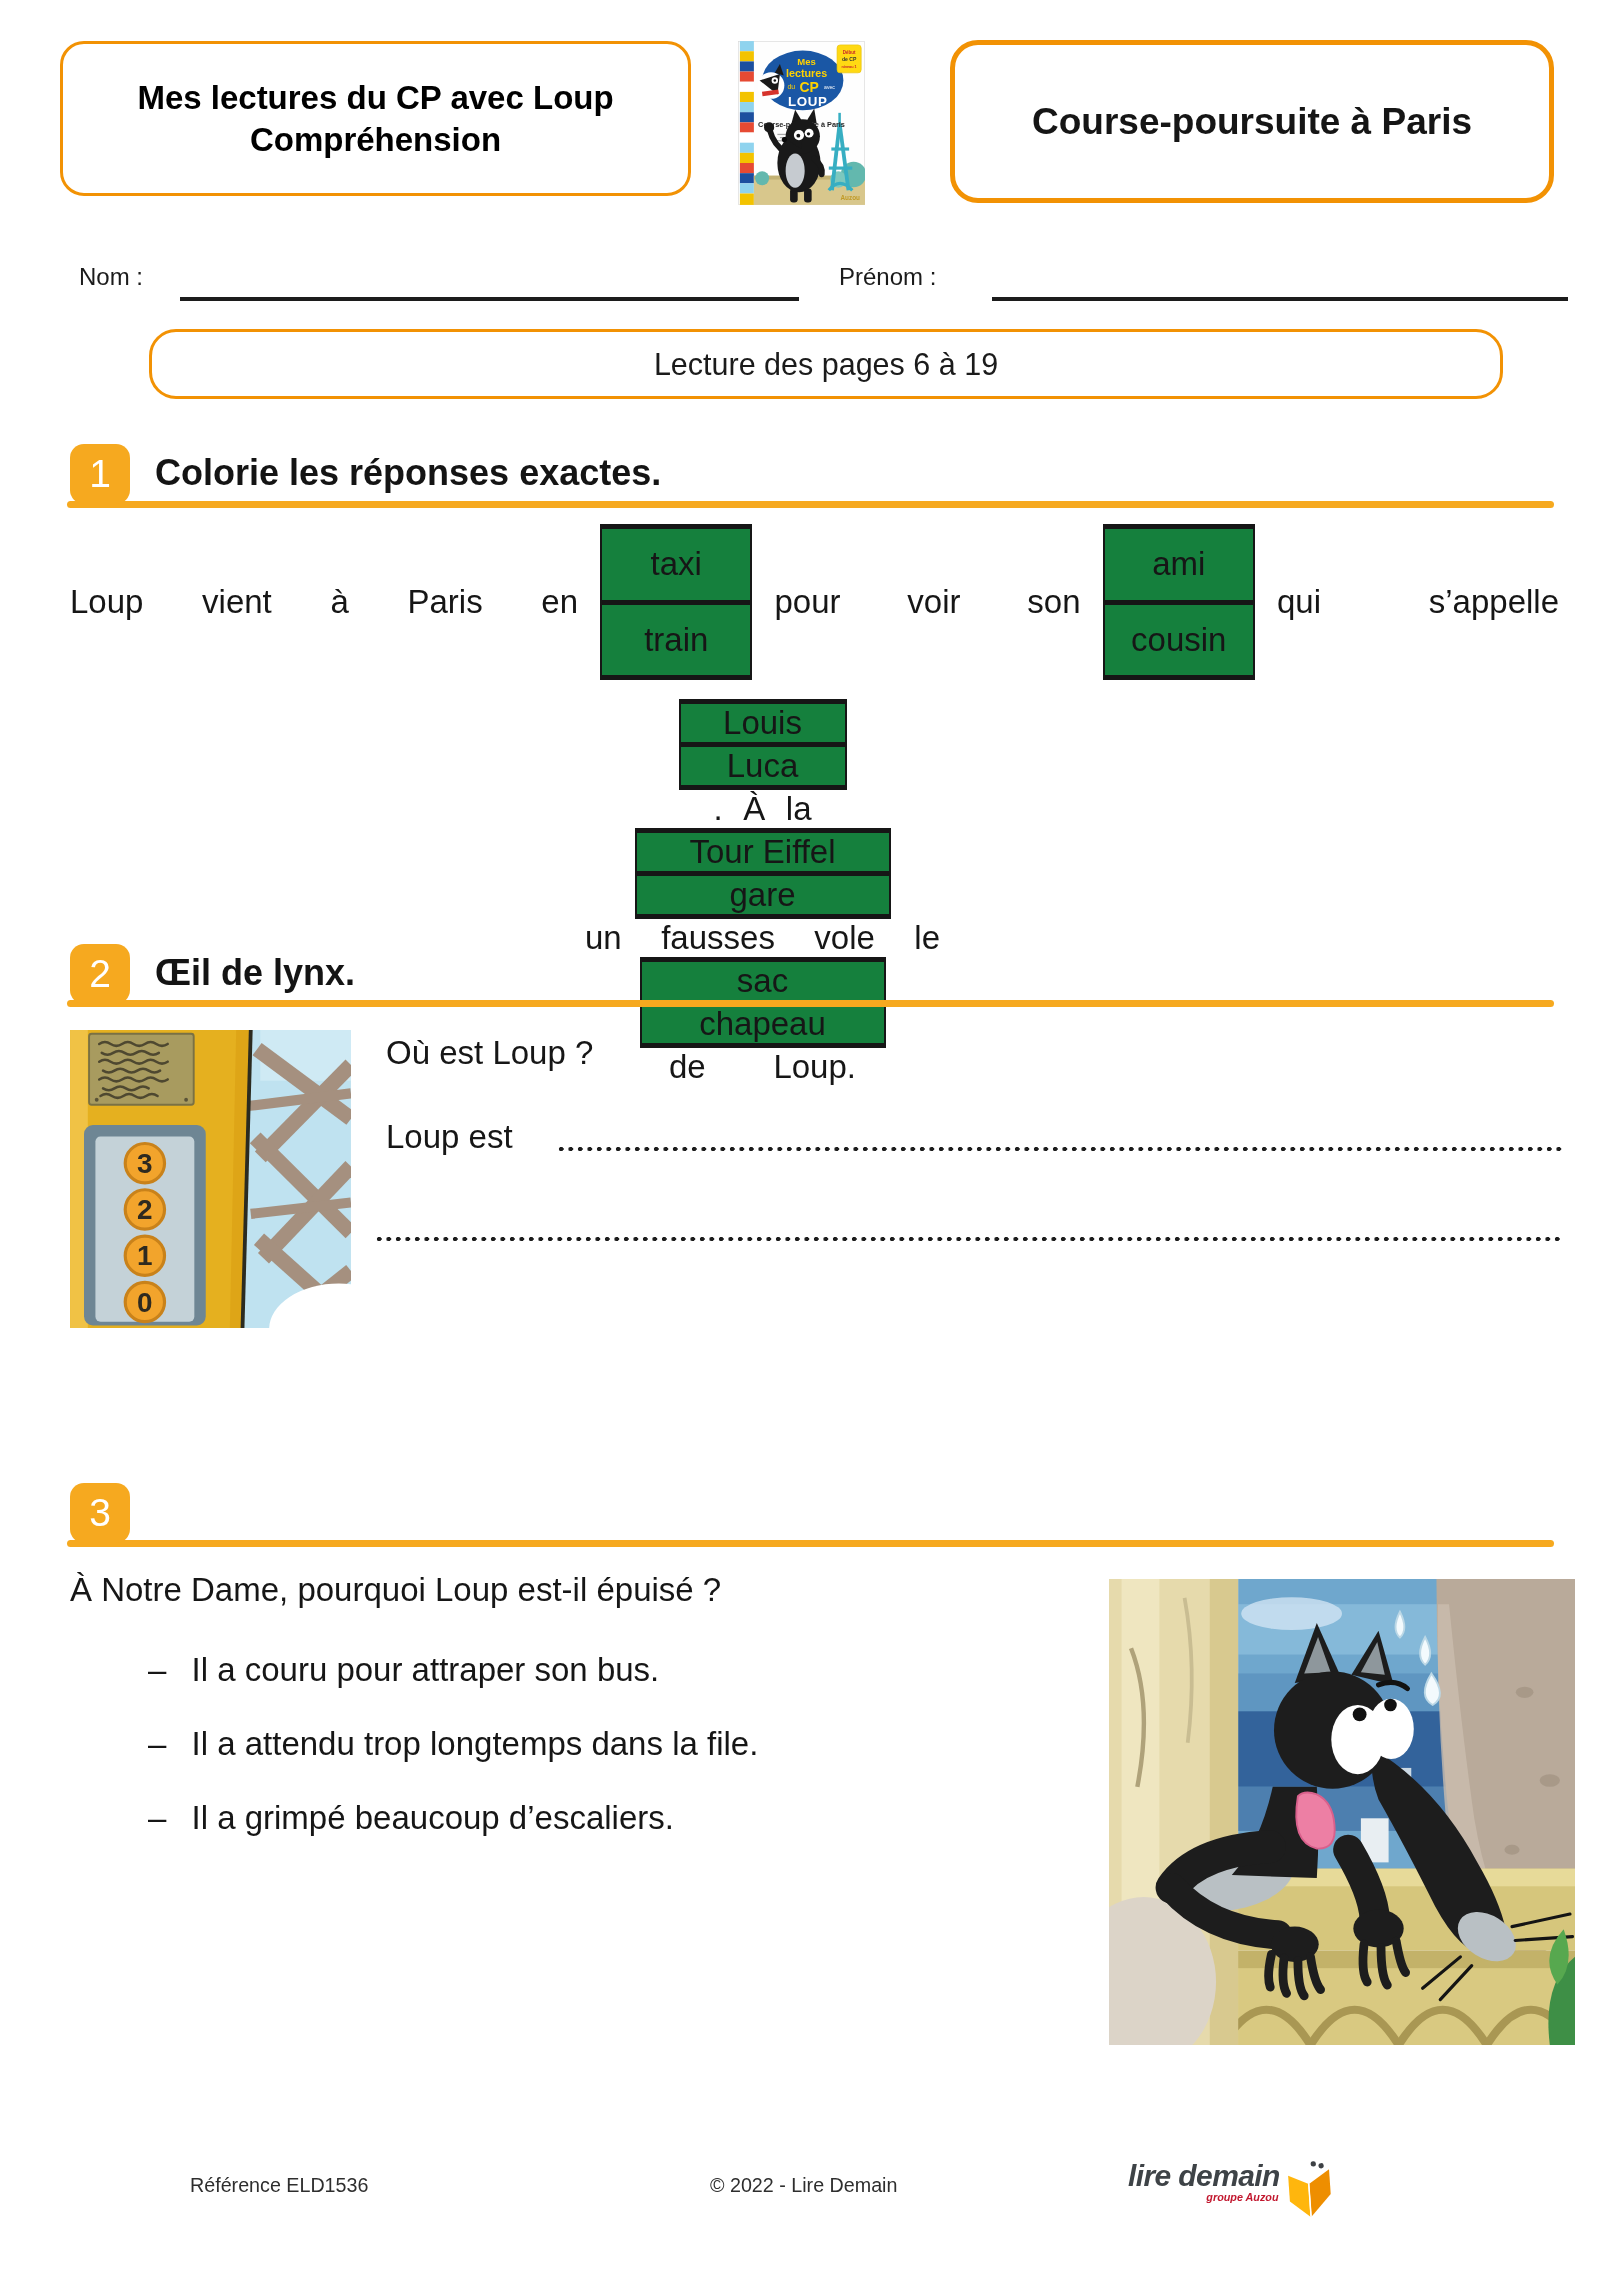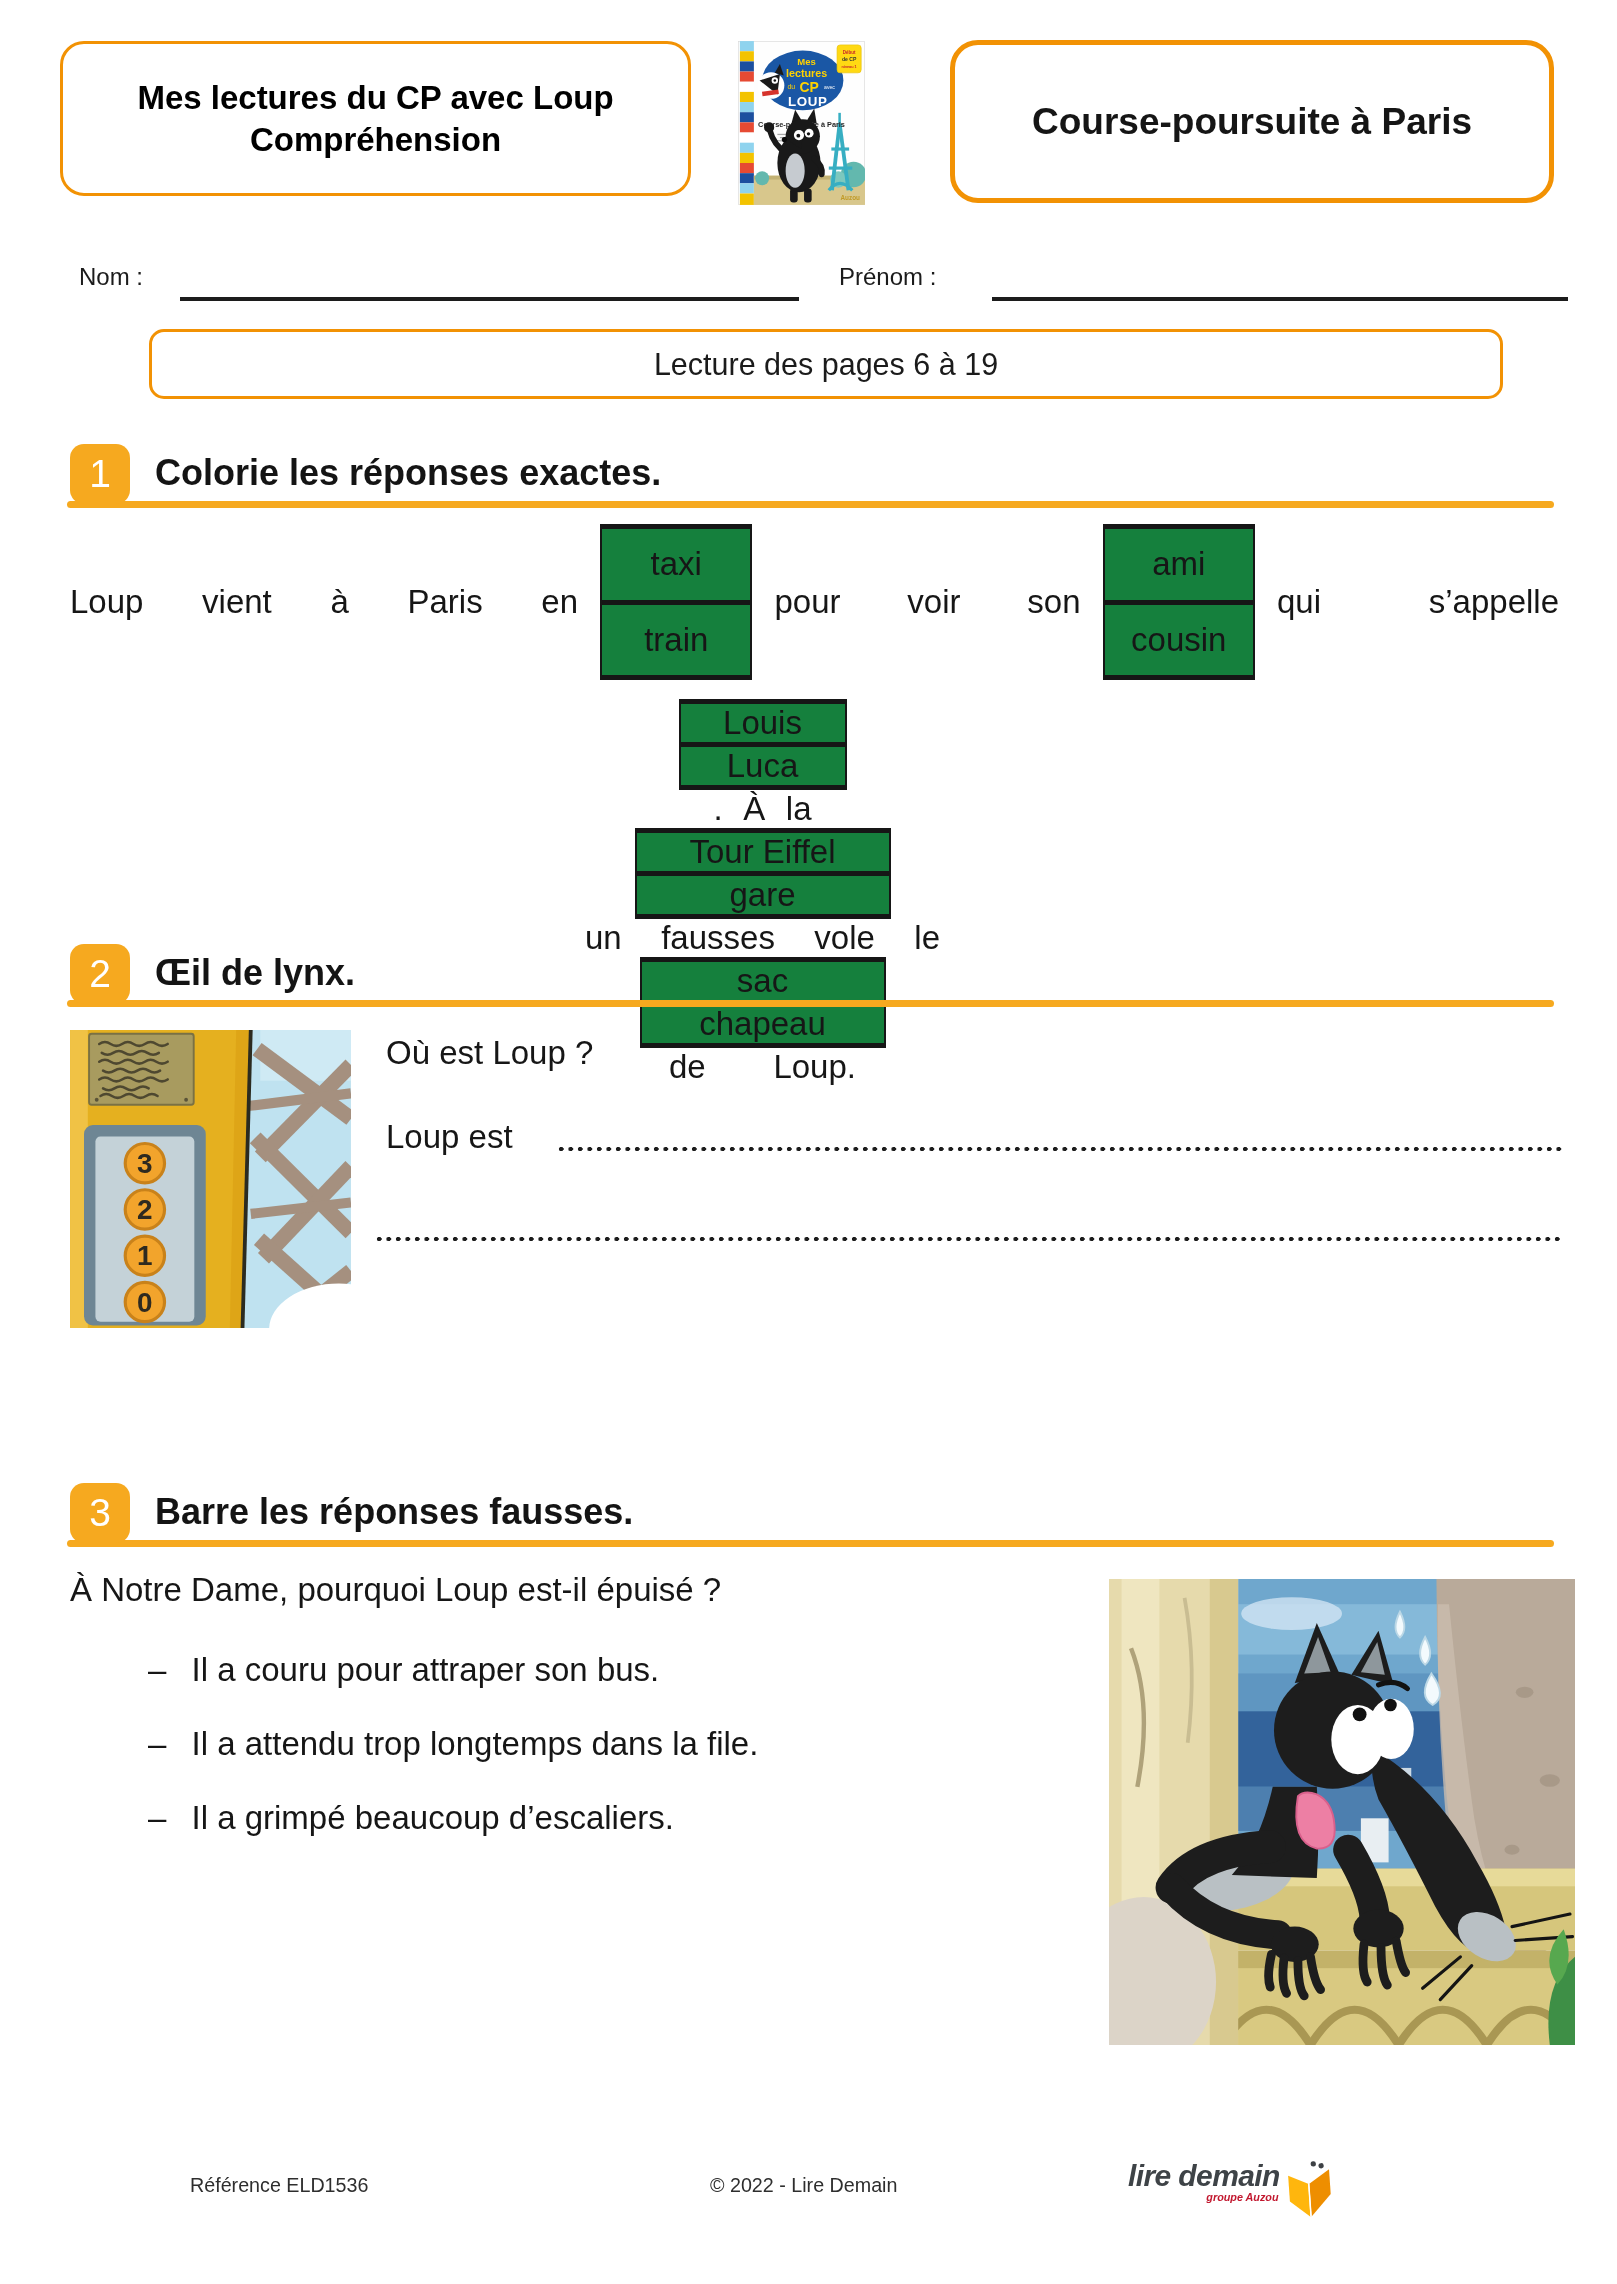--- a/index.html
+++ b/index.html
@@ -16,21 +16,21 @@
   .hdr-box{box-sizing:border-box;border:3.2px solid var(--accent);border-radius:24px;
     display:flex;flex-direction:column;align-items:center;justify-content:center;background:#fff;}
   .hdr-left{left:60px;top:41px;width:631px;height:155px;font-size:33px;font-weight:700;line-height:42px;text-align:center;color:#000000;}
   .hdr-right{left:950px;top:40px;width:604px;height:163px;border-width:5.1px;border-radius:28px;font-size:37px;font-weight:700;color:#151515;}
   .cover{left:738px;top:41px;width:127px;height:164px;}
   
   .id-label{font-size:24px;color:#1b1b1b;}
   .write-line{background:#1c1c1c;height:4.4px;}
   
   .banner{left:149px;top:329px;width:1354px;height:70px;box-sizing:border-box;
-    border:3.2px solid var(--accent);border-radius:15px;display:flex;align-items:center;justify-content:center;
+    border:3.2px solid var(--accent);border-radius:27px;display:flex;align-items:center;justify-content:center;
     font-size:30.5px;color:#1b1b1b;}
   
   .sec-square{width:60px;height:60px;background:var(--accent-light);border-radius:14px;
     display:flex;align-items:center;justify-content:center;color:#fff;font-size:39px;font-weight:400;z-index:2;}
   .sec-title{font-size:36px;font-weight:700;color:#141414;line-height:38px;z-index:2;}
   .sec-rule{height:7px;background:var(--accent-light);border-radius:3.8px;width:1487px;left:67px;z-index:1;}
   
   .ex1-row{position:absolute;display:flex;justify-content:space-between;align-items:center;}
   #ex1-row1{left:70px;top:524px;width:1489px;height:156px;}
   #ex1-row2{left:70px;top:699px;width:1385px;height:159px;flex-direction:column;}
@@ -248,21 +248,20 @@
 
   <div class="abs q-text" style="left:386px;top:1034px;">Où est Loup ?</div>
   <div class="abs q-text" style="left:386px;top:1118px;">Loup est</div>
   <div class="abs dots" style="left:558px;top:1146px;width:1004px;"></div>
   <div class="abs dots" style="left:376px;top:1236px;width:1185px;"></div>
 
   <div class="abs sec-rule" style="top:1540px;"></div>
   <div class="abs sec-square" style="left:70px;top:1483px;">
     <span>3</span>
   </div>
-  <div class="abs sec-title" style="left:155px;top:1493px;">Barre les réponses fausses.</div>
 
   <div class="abs q-text" style="left:70px;top:1571px;">À Notre Dame, pourquoi Loup est-il épuisé ?</div>
 
   <div class="abs" style="left:148px;top:1651px;width:920px;">
     <div class="ex3-item">
       <span class="ex3-dash">–</span>
       <span>Il a couru pour attraper son bus.</span>
     </div>
     <div class="ex3-item">
       <span class="ex3-dash">–</span>

